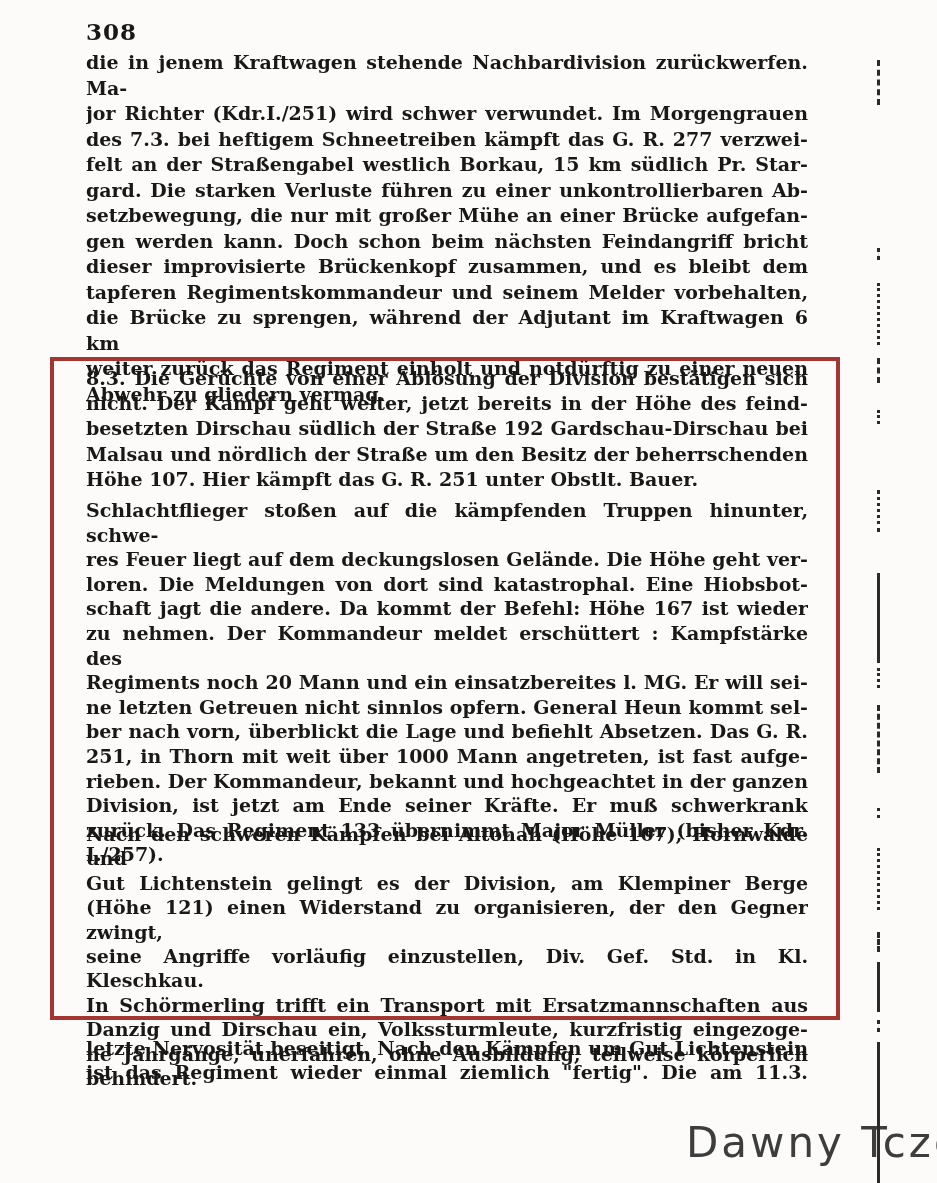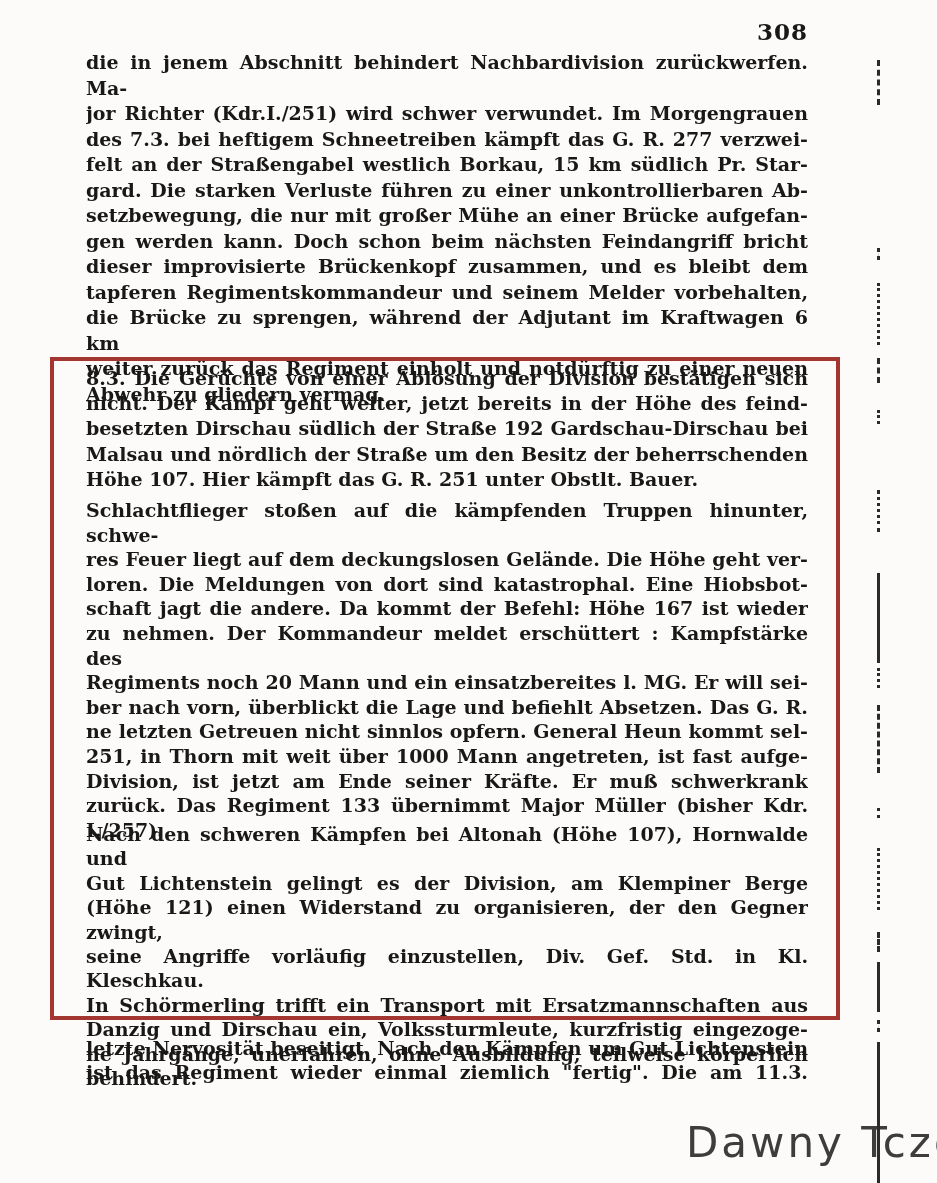--- a/index.html
+++ b/index.html
@@ -11,21 +11,21 @@
   .page {
     position: relative;
     width: 937px; height: 1183px;
     background: #fcfbf9;
     overflow: hidden;
     color: #1a1816;
   }
   .page-number {
     position: absolute;
     left: 86px; top: 18px; width: 722px;
-    text-align: right;
+    text-align: left;
     font-size: 23px;
     font-weight: 700;
     letter-spacing: 1px;
   }
   .para {
     position: absolute;
     left: 86px; width: 722px;
     font-size: 19px;
     font-weight: 600;
   }
@@ -79,21 +79,21 @@
   .m15 { top: 1042px; height: 141px; }
 </style>
 </head>
 <body>
 
 <div class="page" style="background: rgb(252, 251, 249); color: rgb(26, 24, 22);">
 
   <div class="page-number">308</div>
 
   <div class="para p1">
-    <div class="line">die in jenem Abschnitt behindert Nachbardivision zurückwerfen. Ma-</div>
+    <div class="line">die in jenem Kraftwagen stehende Nachbardivision zurückwerfen. Ma-</div>
     <div class="line">jor Richter (Kdr.I./251) wird schwer verwundet. Im Morgengrauen</div>
     <div class="line">des 7.3. bei heftigem Schneetreiben kämpft das G. R. 277 verzwei-</div>
     <div class="line">felt an der Straßengabel westlich Borkau, 15 km südlich Pr. Star-</div>
     <div class="line">gard. Die starken Verluste führen zu einer unkontrollierbaren Ab-</div>
     <div class="line">setzbewegung, die nur mit großer Mühe an einer Brücke aufgefan-</div>
     <div class="line">gen werden kann. Doch schon beim nächsten Feindangriff bricht</div>
     <div class="line">dieser improvisierte Brückenkopf zusammen, und es bleibt dem</div>
     <div class="line">tapferen Regimentskommandeur und seinem Melder vorbehalten,</div>
     <div class="line">die Brücke zu sprengen, während der Adjutant im Kraftwagen 6 km</div>
     <div class="line">weiter zurück das Regiment einholt und notdürftig zu einer neuen</div>
@@ -110,23 +110,24 @@
     <div class="line short">Höhe 107. Hier kämpft das G. R. 251 unter Obstlt. Bauer.</div>
   </div>
 
   <div class="para p3">
     <div class="line">Schlachtflieger stoßen auf die kämpfenden Truppen hinunter, schwe-</div>
     <div class="line">res Feuer liegt auf dem deckungslosen Gelände. Die Höhe geht ver-</div>
     <div class="line">loren. Die Meldungen von dort sind katastrophal. Eine Hiobsbot-</div>
     <div class="line">schaft jagt die andere. Da kommt der Befehl: Höhe 167 ist wieder</div>
     <div class="line">zu nehmen. Der Kommandeur meldet erschüttert : Kampfstärke des</div>
     <div class="line">Regiments noch 20 Mann und ein einsatzbereites l. MG. Er will sei-</div>
+    <div class="line">ne letzten Getreuen nicht sinnlos opfern. General Heun kommt sel-</div>
     <div class="line">ber nach vorn, überblickt die Lage und befiehlt Absetzen. Das G. R.</div>
-    <div class="line">ne letzten Getreuen nicht sinnlos opfern. General Heun kommt sel-</div>
     <div class="line">251, in Thorn mit weit über 1000 Mann angetreten, ist fast aufge-</div>
+    <div class="line">rieben. Der Kommandeur, bekannt und hochgeachtet in der ganzen</div>
     <div class="line">Division, ist jetzt am Ende seiner Kräfte. Er muß schwerkrank</div>
     <div class="line">zurück. Das Regiment 133 übernimmt Major Müller (bisher  Kdr.</div>
     <div class="line short">I./257).</div>
   </div>
 
   <div class="para p4">
     <div class="line">Nach den schweren Kämpfen bei Altonah (Höhe 107), Hornwalde und</div>
     <div class="line">Gut Lichtenstein gelingt es der Division, am Klempiner Berge</div>
     <div class="line">(Höhe 121) einen Widerstand zu organisieren, der den Gegner zwingt,</div>
     <div class="line">seine Angriffe vorläufig einzustellen, Div. Gef. Std. in Kl. Kleschkau.</div>

